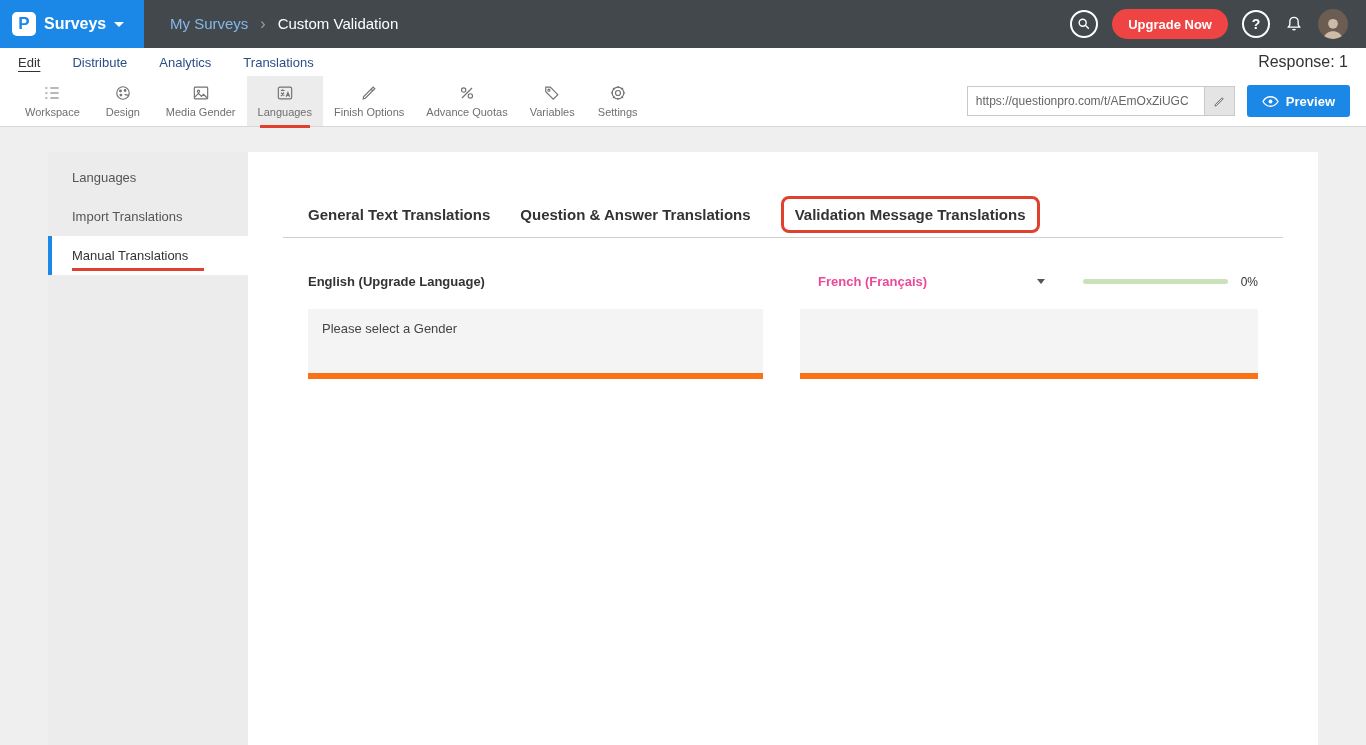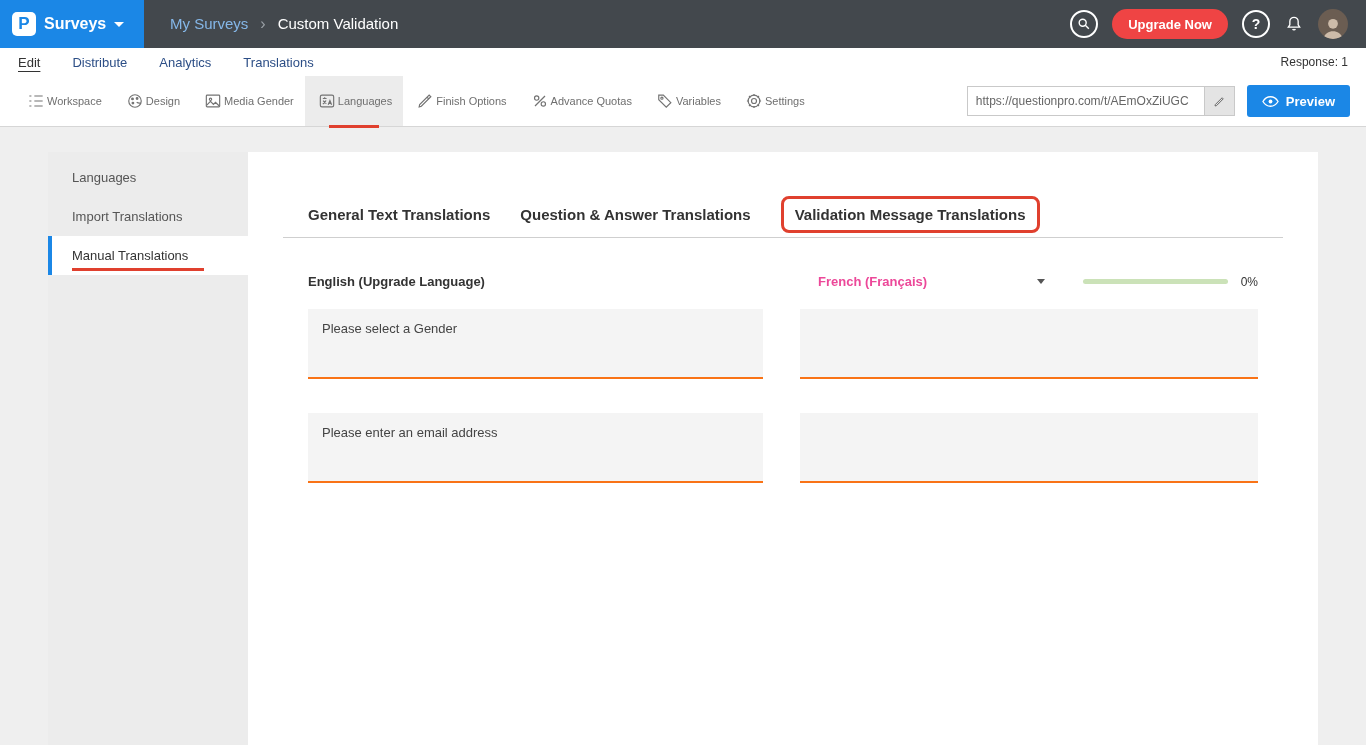--- a/index.html
+++ b/index.html
@@ -20,25 +20,25 @@
   .topbar-right { margin-left:auto; display:flex; align-items:center; gap:14px; padding-right:18px; }
   .icon-circle { width:28px; height:28px; border-radius:50%; border:2px solid #fff; background:transparent; color:#fff; display:flex; align-items:center; justify-content:center; cursor:pointer; font-size:14px; font-weight:bold; }
   .upgrade { background:#ef4444; color:#fff; border:none; border-radius:16px; height:30px; padding:0 16px; font-size:13px; font-weight:bold; cursor:pointer; font-family:"Liberation Sans",sans-serif; }
   .icon-plain { background:transparent; border:none; cursor:pointer; display:flex; align-items:center; }
   .avatar { width:30px; height:30px; border-radius:50%; background:#6b5d52; overflow:hidden; display:flex; align-items:flex-end; justify-content:center; cursor:pointer; }
 
   
   .navrow { height:28px; background:#fff; display:flex; align-items:center; padding:0 18px; flex-shrink:0; }
   .nav-tab { font-size:13px; color:#2c4e86; margin-right:32px; cursor:pointer; text-decoration:none; }
   .nav-tab.active { color:#333; text-decoration:underline; text-underline-offset:4px; }
-  .response { margin-left:auto; font-size:12px; color:#333;text-align:right; }
+  .response { margin-left:auto; font-size:16px; color:#333;text-align:right; }
 
   
   .toolbar { height:51px; background:#fff; border-bottom:1px solid #d6d6d6; display:flex; align-items:stretch; padding-left:14px; flex-shrink:0; }
-  .tool-item { display:flex; flex-direction:row; align-items:center; justify-content:space-between; padding:7px 11px 8px; cursor:pointer; position:relative; min-width:64px; }
+  .tool-item { display:flex; flex-direction:column; align-items:center; justify-content:space-between; padding:7px 11px 8px; cursor:pointer; position:relative; min-width:64px; }
   .tool-item .tlabel { font-size:11px; color:#6f6f6f; white-space:nowrap; }
   .tool-item svg { stroke:#737373; fill:none; stroke-width:1.4; }
   .tool-item.active { background:#ececec; }
   .tool-item.active .red-underline { position:absolute; bottom:-2px; left:50%; transform:translateX(-50%); width:50px; height:3px; background:#e0402e; }
   .toolbar-right { margin-left:auto; display:flex; align-items:center; gap:12px; padding-right:16px; }
   .url-box { display:flex; width:268px; height:30px; border:1px solid #c9c9c9; background:#fff; }
   .url-box input { flex:1; border:none; outline:none; font-size:12px; color:#666; padding:0 8px; font-family:"Liberation Sans",sans-serif; min-width:0; }
   .pencil-btn { width:30px; background:#e4e4e4; border:none; border-left:1px solid #c9c9c9; display:flex; align-items:center; justify-content:center; cursor:pointer; }
   .preview-btn { background:#1b87e6; color:#fff; border:none; border-radius:3px; height:32px; padding:0 15px; font-size:13px; font-weight:bold; display:flex; align-items:center; gap:7px; cursor:pointer; font-family:"Liberation Sans",sans-serif; }
 
@@ -60,21 +60,21 @@
   .lang-head { margin-top:36px; margin-bottom:20px; align-items:center; }
   .src-lang { font-size:13px; font-weight:bold; color:#333; }
   .tgt-cell { display:flex; align-items:center; }
   .tgt-select { display:flex; align-items:center; justify-content:space-between; width:245px; padding-left:18px; cursor:pointer; }
   .tgt-lang { font-size:13px; font-weight:bold; color:#ec4899; }
   .caret-gray { width:0; height:0; border-left:4px solid transparent; border-right:4px solid transparent; border-top:5px solid #555; }
   .progress { width:145px; height:5px; border-radius:3px; background:#cbe2b8; margin-left:38px; }
   .pct { font-size:12px; color:#333; margin-left:auto; }
 
   .row-grid { margin-bottom:34px; }
-  .ta { height:70px; background:#f4f4f4; border-bottom:2px solid #f97316; padding:12px 14px; font-size:13px; color:#444; }
+  .ta { height:70px; background:#f4f4f4; border-bottom:6px solid #f97316; padding:12px 14px; font-size:13px; color:#444; }
   .ta.target { cursor:text; }
 </style>
 </head>
 <body>
 
 <div class="app">
 
   <header class="topbar">
     <div class="logo-area">
       <span class="logo-badge">P</span>
@@ -236,21 +236,17 @@
             </div>
             <div class="progress"></div>
             <span class="pct">0%</span>
           </div>
         </div>
 
         <div class="lang-grid row-grid">
           <div class="ta"><span>Please select a Gender</span></div>
           <div class="ta target"><span></span></div>
         </div>
-        <div class="lang-grid row-grid">
-          <div class="ta"><span>Please enter an email address</span></div>
-          <div class="ta target"><span></span></div>
-        </div>
       </section>
 
     </div>
   </div>
 </div>
 
 </body></html>

